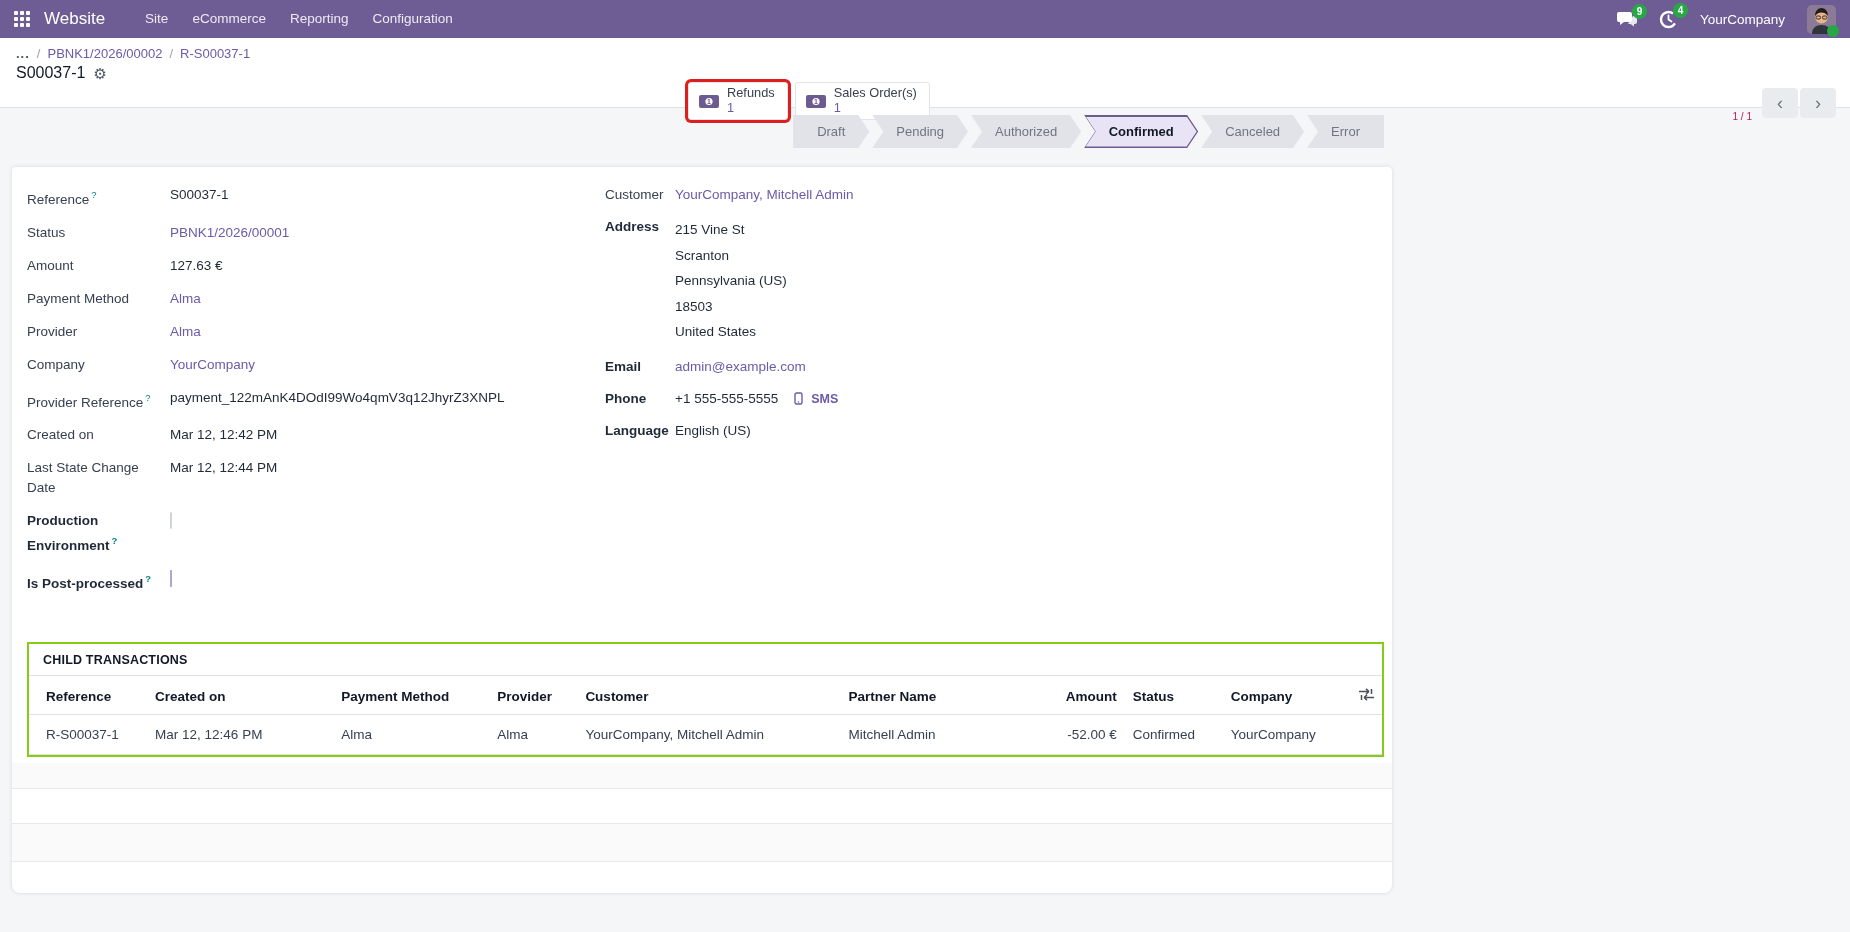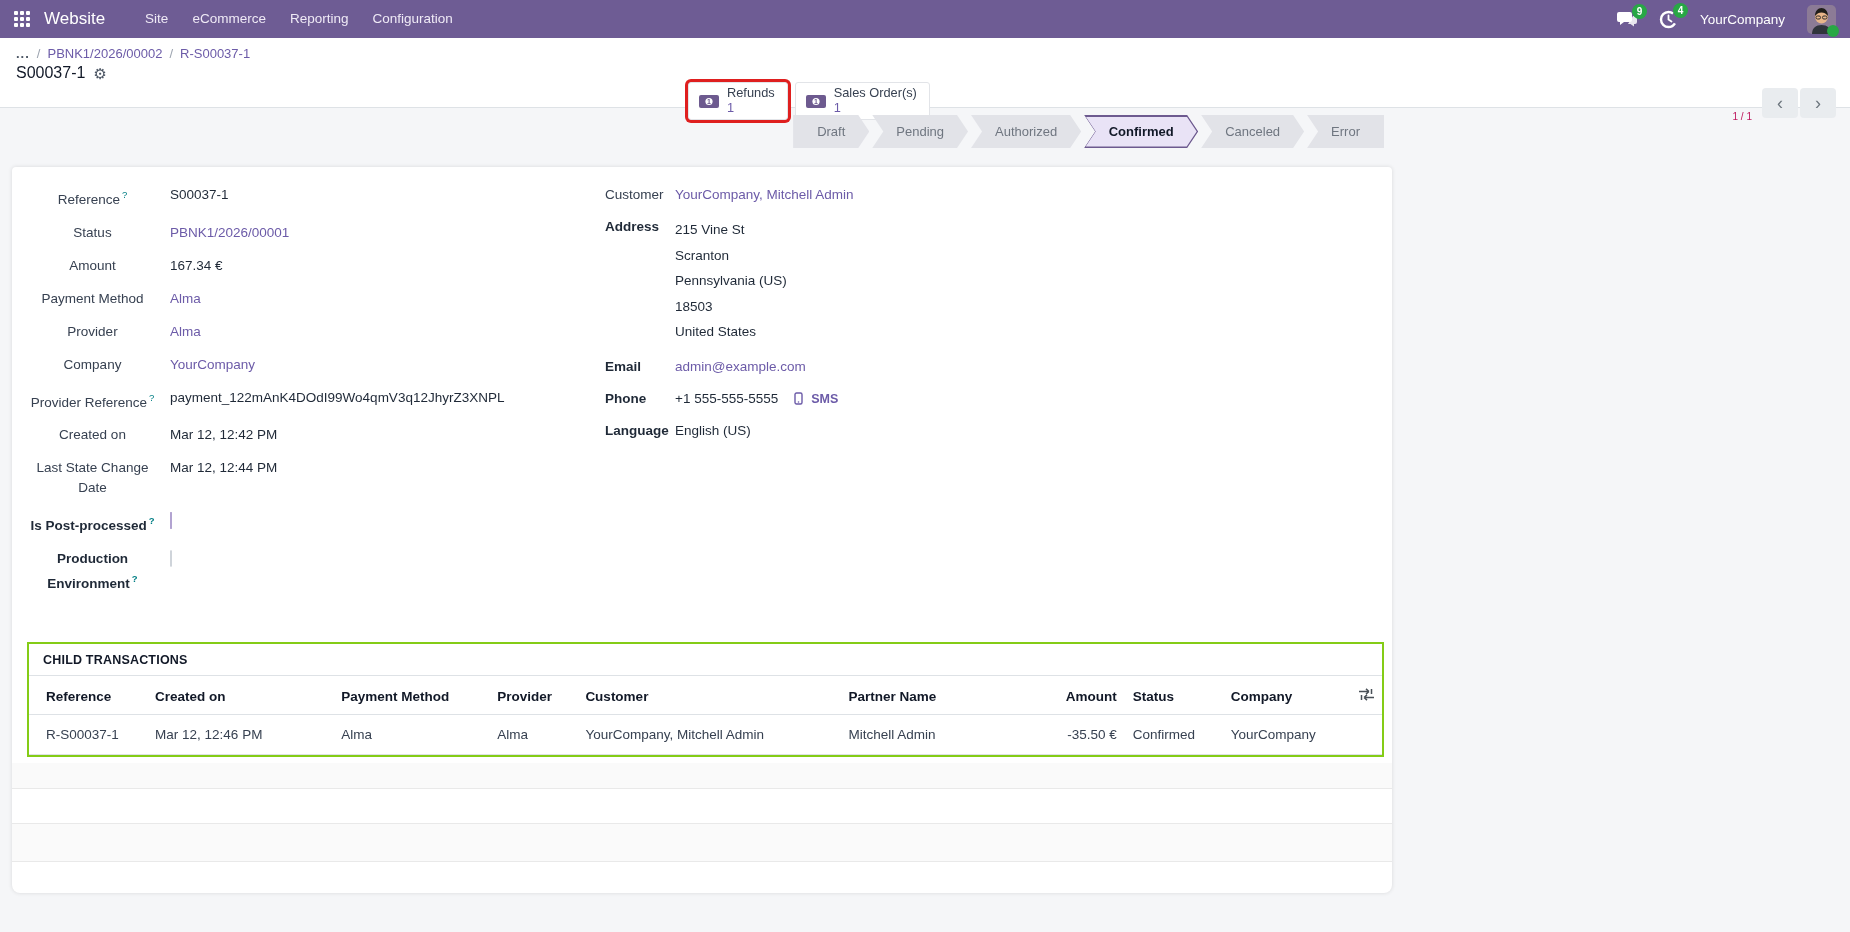--- a/index.html
+++ b/index.html
@@ -91,21 +91,21 @@
   
   .sheet {
     width: 1380px; margin-left: 12px; background: #fff; border-radius: 4px 4px 8px 8px;
     box-shadow: 0 0 4px rgba(0,0,0,.12); min-height: 722px; padding: 18px 8px 0 15px;
   }
   .field-zone { display: flex; }
   .fgroup-left { width: 563px; flex: none; }
   .fgroup-right { flex: 1; padding-left: 15px; }
 
   .frow { display: flex; margin-bottom: 13px; line-height: 20px; }
-  .flabel { width: 143px; flex: none; padding-right: 12px; color: #374151; text-align: center; }
+  .flabel { width: 143px; flex: none; padding-right: 12px; color: #374151; }
   .flabel.bold, .rlabel.bold { font-weight: 700; color: #1f2937; }
   .fval { flex: 1; color: #1f2937; }
   .fval.link, .rval.link { color: #6c5ba8; cursor: pointer; }
   sup.help { color: #017e84; font-size: 9.5px; margin-left: 2px; }
 
   .rrow { display: flex; margin-bottom: 12px; line-height: 20px; }
   .rlabel { width: 70px; flex: none; padding-right: 10px; color: #374151; }
   .rval { color: #1f2937; }
   .addr-line { line-height: 25.5px; color: #1f2937; }
   .phone-cell { display: flex; align-items: center; gap: 16px; }
@@ -264,21 +264,21 @@
       <div class="frow">
         <span class="flabel"><span>Reference</span><sup class="help">?</sup></span>
         <span class="fval">S00037-1</span>
       </div>
       <div class="frow">
         <span class="flabel">Status</span>
         <span class="fval link">PBNK1/2026/00001</span>
       </div>
       <div class="frow">
         <span class="flabel">Amount</span>
-        <span class="fval">167.34 €</span>
+        <span class="fval">127.63 €</span>
       </div>
       <div class="frow">
         <span class="flabel">Payment Method</span>
         <span class="fval link">Alma</span>
       </div>
       <div class="frow">
         <span class="flabel">Provider</span>
         <span class="fval link">Alma</span>
       </div>
       <div class="frow">
@@ -291,26 +291,26 @@
       </div>
       <div class="frow">
         <span class="flabel">Created on</span>
         <span class="fval">Mar 12, 12:42 PM</span>
       </div>
       <div class="frow">
         <span class="flabel">Last State Change Date</span>
         <span class="fval">Mar 12, 12:44 PM</span>
       </div>
       <div class="frow">
+        <span class="flabel bold"><span>Production Environment</span><sup class="help">?</sup></span>
+        <span class="fval"><span class="checkbox"></span></span>
+      </div>
+      <div class="frow">
         <span class="flabel bold"><span>Is Post-processed</span><sup class="help">?</sup></span>
         <span class="fval"><span class="checkbox checked"></span></span>
-      </div>
-      <div class="frow">
-        <span class="flabel bold"><span>Production Environment</span><sup class="help">?</sup></span>
-        <span class="fval"><span class="checkbox"></span></span>
       </div>
     </div>
 
     <div class="fgroup-right">
       <div class="rrow">
         <span class="rlabel">Customer</span>
         <span class="rval link">YourCompany, Mitchell Admin</span>
       </div>
       <div class="rrow">
         <span class="rlabel bold">Address</span>
@@ -382,21 +382,21 @@
         </tr>
       </thead>
       <tbody>
         <tr>
           <td>R-S00037-1</td>
           <td>Mar 12, 12:46 PM</td>
           <td>Alma</td>
           <td>Alma</td>
           <td>YourCompany, Mitchell Admin</td>
           <td>Mitchell Admin</td>
-          <td class="num">-35.50 €</td>
+          <td class="num">-52.00 €</td>
           <td>Confirmed</td>
           <td>YourCompany</td>
           <td></td>
         </tr>
       </tbody>
     </table>
   </div>
 
   <div class="stripe pad"></div>
   <div class="stripe g1"></div>

